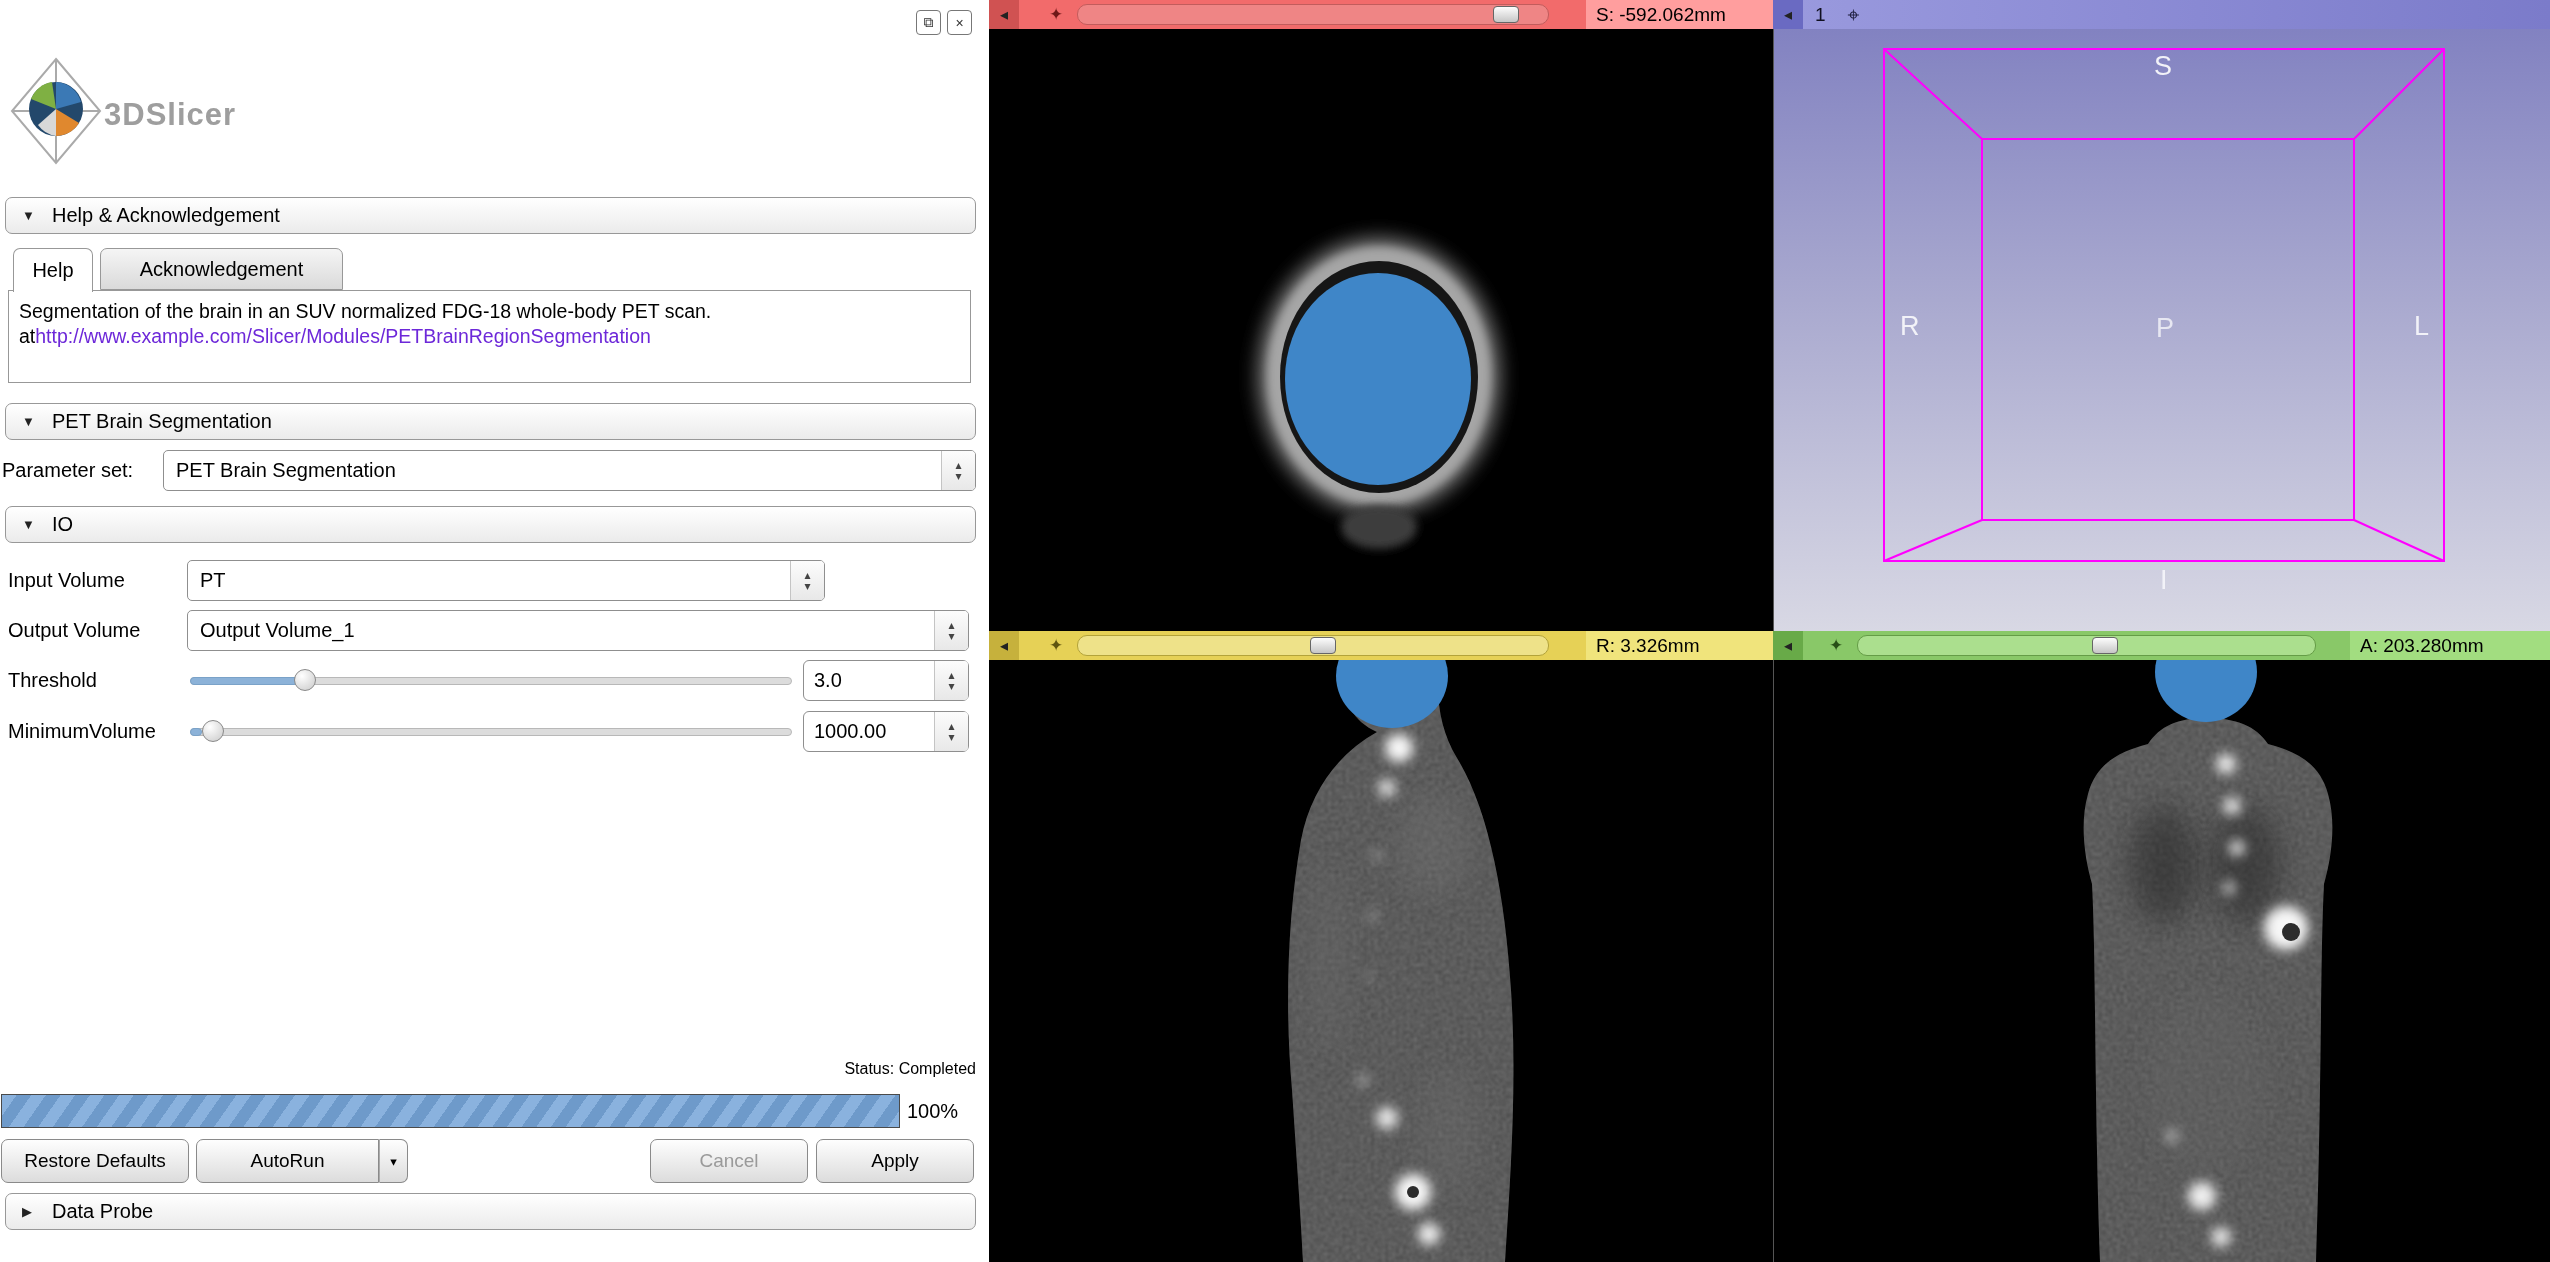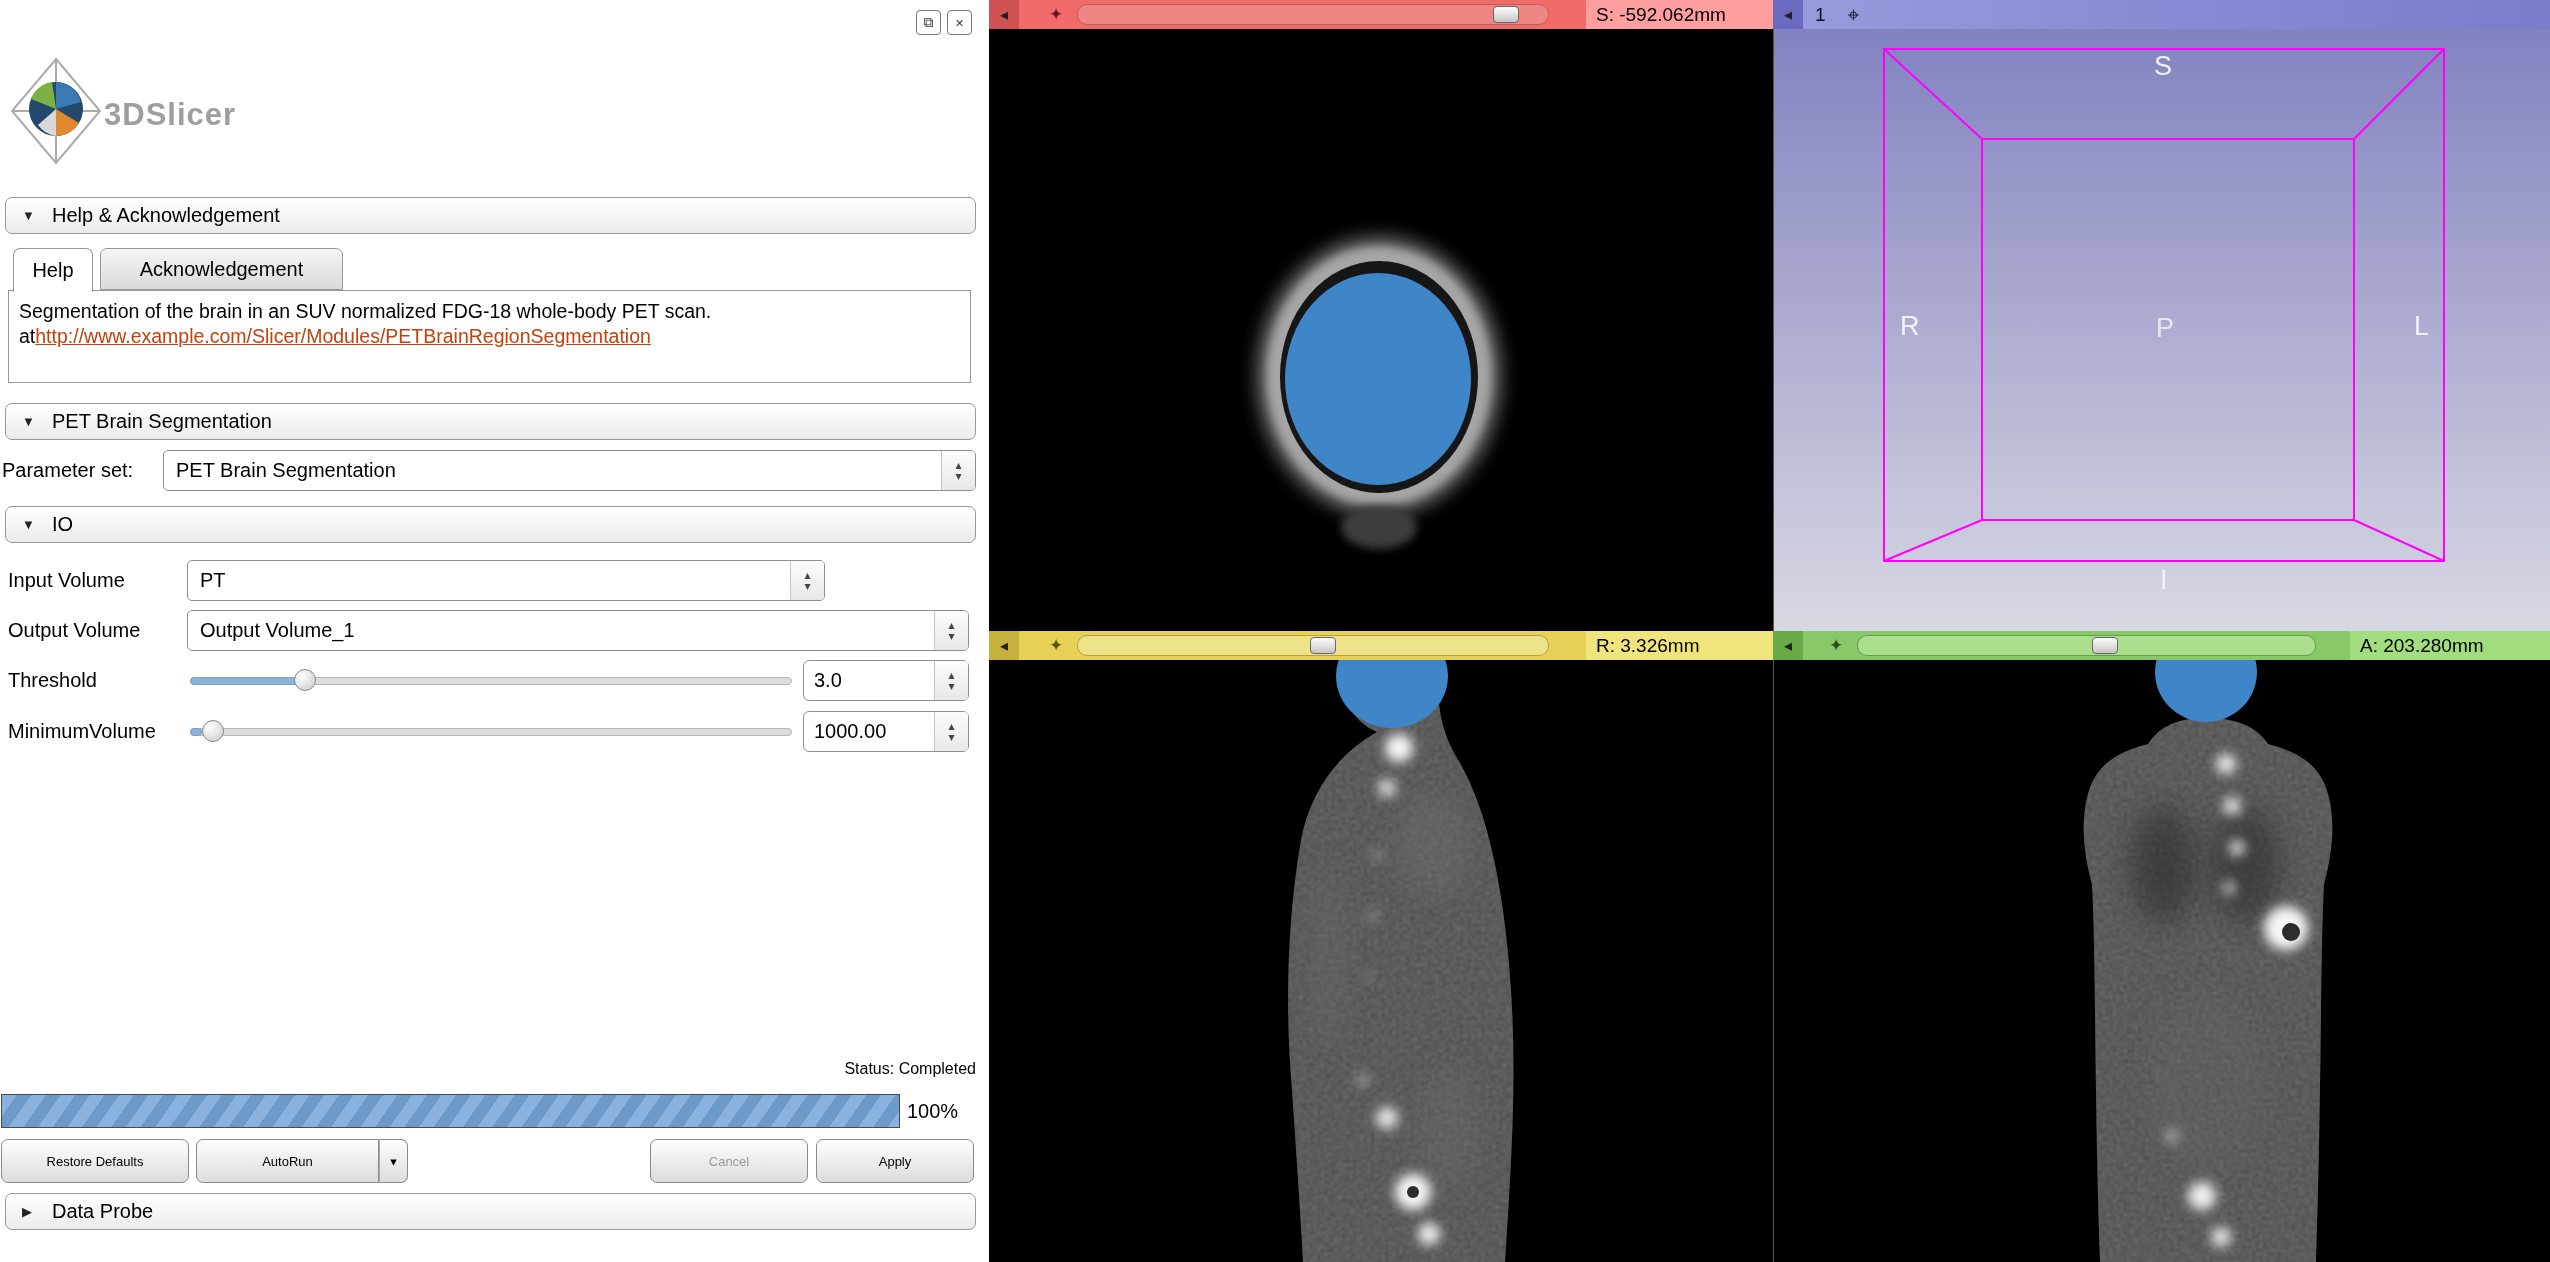--- a/index.html
+++ b/index.html
@@ -8,36 +8,36 @@
 #root{position:absolute;left:0;top:0;width:2550px;height:1262px;background:#000}
 .left-panel{position:absolute;left:0;top:0;width:989px;height:1262px;background:#fff;z-index:2}
 .win-btn{position:absolute;top:10px;width:25px;height:25px;border:1px solid #777;border-radius:4px;background:#fff;display:flex;align-items:center;justify-content:center;font-size:14px;color:#333;cursor:pointer}
 .logo-text{position:absolute;left:104px;top:97px;font-size:31px;font-weight:bold;color:#9e9e9e;letter-spacing:1px}
 .sec-header{position:absolute;left:5px;width:971px;height:37px;border:1px solid #989898;border-radius:7px;background:linear-gradient(#ffffff,#ebebeb);display:flex;align-items:center;font-size:20px;color:#000;cursor:pointer}
 .sec-arrow{width:22px;margin:0 8px 0 16px;font-size:13px;color:#222}
 .tab{position:absolute;top:248px;height:42px;border:1px solid #989898;border-radius:7px 7px 0 0;display:flex;align-items:center;justify-content:center;font-size:20px;color:#000;cursor:pointer}
 .tab-active{background:#fff;z-index:3;height:44px;border-bottom:none}
 .tab-inactive{background:linear-gradient(#f5f5f5,#dadada)}
 .help-box{position:absolute;left:8px;top:290px;width:963px;height:93px;border:1px solid #989898;background:#fff;z-index:2;padding:8px 10px;font-size:19.5px;line-height:25px;color:#000}
-.link{color:#c2410c;text-decoration:underline;cursor:pointer}
+.link{color:#6d28d9;cursor:pointer}
 .field-label{position:absolute;font-size:20px;color:#000;white-space:nowrap}
 .combo{position:absolute;height:41px;border:1px solid #8f8f8f;border-radius:5px;background:#fff;display:flex;align-items:center;font-size:20px;color:#000;cursor:pointer}
 .combo-text{padding-left:12px;flex:1;white-space:nowrap;overflow:hidden}
 .spin-col{width:34px;height:100%;border-left:1px solid #c4c4c4;display:flex;flex-direction:column;align-items:center;justify-content:center;color:#444;font-size:12px;line-height:11px;background:linear-gradient(#fcfcfc,#e8e8e8);border-radius:0 4px 4px 0}
 .spinbox{position:absolute;height:41px;border:1px solid #8f8f8f;border-radius:6px;background:#fff;display:flex;align-items:center;font-size:20px;color:#000}
 .spin-text{padding-left:10px;flex:1}
 .hslider{position:absolute;height:41px}
 .groove{position:absolute;left:0;right:0;top:17px;height:8px;background:#dcdcdc;border:1px solid #b8b8b8;border-radius:4px}
 .slider-fill{position:absolute;left:0;top:17px;height:8px;background:#8cb2d8;border:1px solid #7aa2c8;border-radius:4px}
 .knob{position:absolute;top:9px;width:22px;height:22px;border-radius:50%;background:radial-gradient(circle at 35% 30%,#ffffff,#c9c9c9);border:1px solid #8a8a8a;cursor:pointer}
 .status-label{position:absolute;right:13px;top:1060px;font-size:16px;color:#000}
 .progress{position:absolute;left:1px;top:1094px;width:899px;height:34px;border:1px solid #4a4a4a;background:#e8edf3}
 .progress-fill{height:100%;background:repeating-linear-gradient(125deg,#8ab2de 0 12px,#6e9aca 12px 24px)}
 .pct-label{position:absolute;left:907px;top:1100px;font-size:20px;color:#000}
-.btn{position:absolute;top:1139px;height:44px;border:1px solid #8a8a8a;border-radius:7px;background:linear-gradient(#fefefe,#dcdcdc);display:flex;align-items:center;justify-content:center;font-size:13px;color:#000;cursor:pointer}
+.btn{position:absolute;top:1139px;height:44px;border:1px solid #8a8a8a;border-radius:7px;background:linear-gradient(#fefefe,#dcdcdc);display:flex;align-items:center;justify-content:center;font-size:19px;color:#000;cursor:pointer}
 .btn-disabled{color:#9a9a9a}
 .autorun-main{border-radius:7px 0 0 7px}
 .autorun-arrow{border-radius:0 7px 7px 0;border-left:1px solid #aaa;font-size:13px}
 .slice-bar{position:absolute;top:0;height:29px;display:flex;align-items:center;z-index:3}
 .bar-collapse{width:30px;height:29px;display:flex;align-items:center;justify-content:center;font-size:16px;color:#222;flex:0 0 auto;cursor:pointer}
 .bar-pin{font-size:17px;flex:0 0 auto;cursor:pointer}
 .bar-slider{position:relative;height:21px;border-radius:10px;flex:0 0 auto;cursor:pointer}
 .bar-handle{position:absolute;top:1px;width:26px;height:17px;border-radius:4px;border:1px solid #666;background:linear-gradient(#fdfdfd,#c6c6c6);cursor:pointer}
 .bar-label{margin-left:auto;height:29px;display:flex;align-items:center;padding-left:10px;font-size:19px;color:#000;flex:0 0 auto;white-space:nowrap}
 .red-bar{background:#f26b6b}

